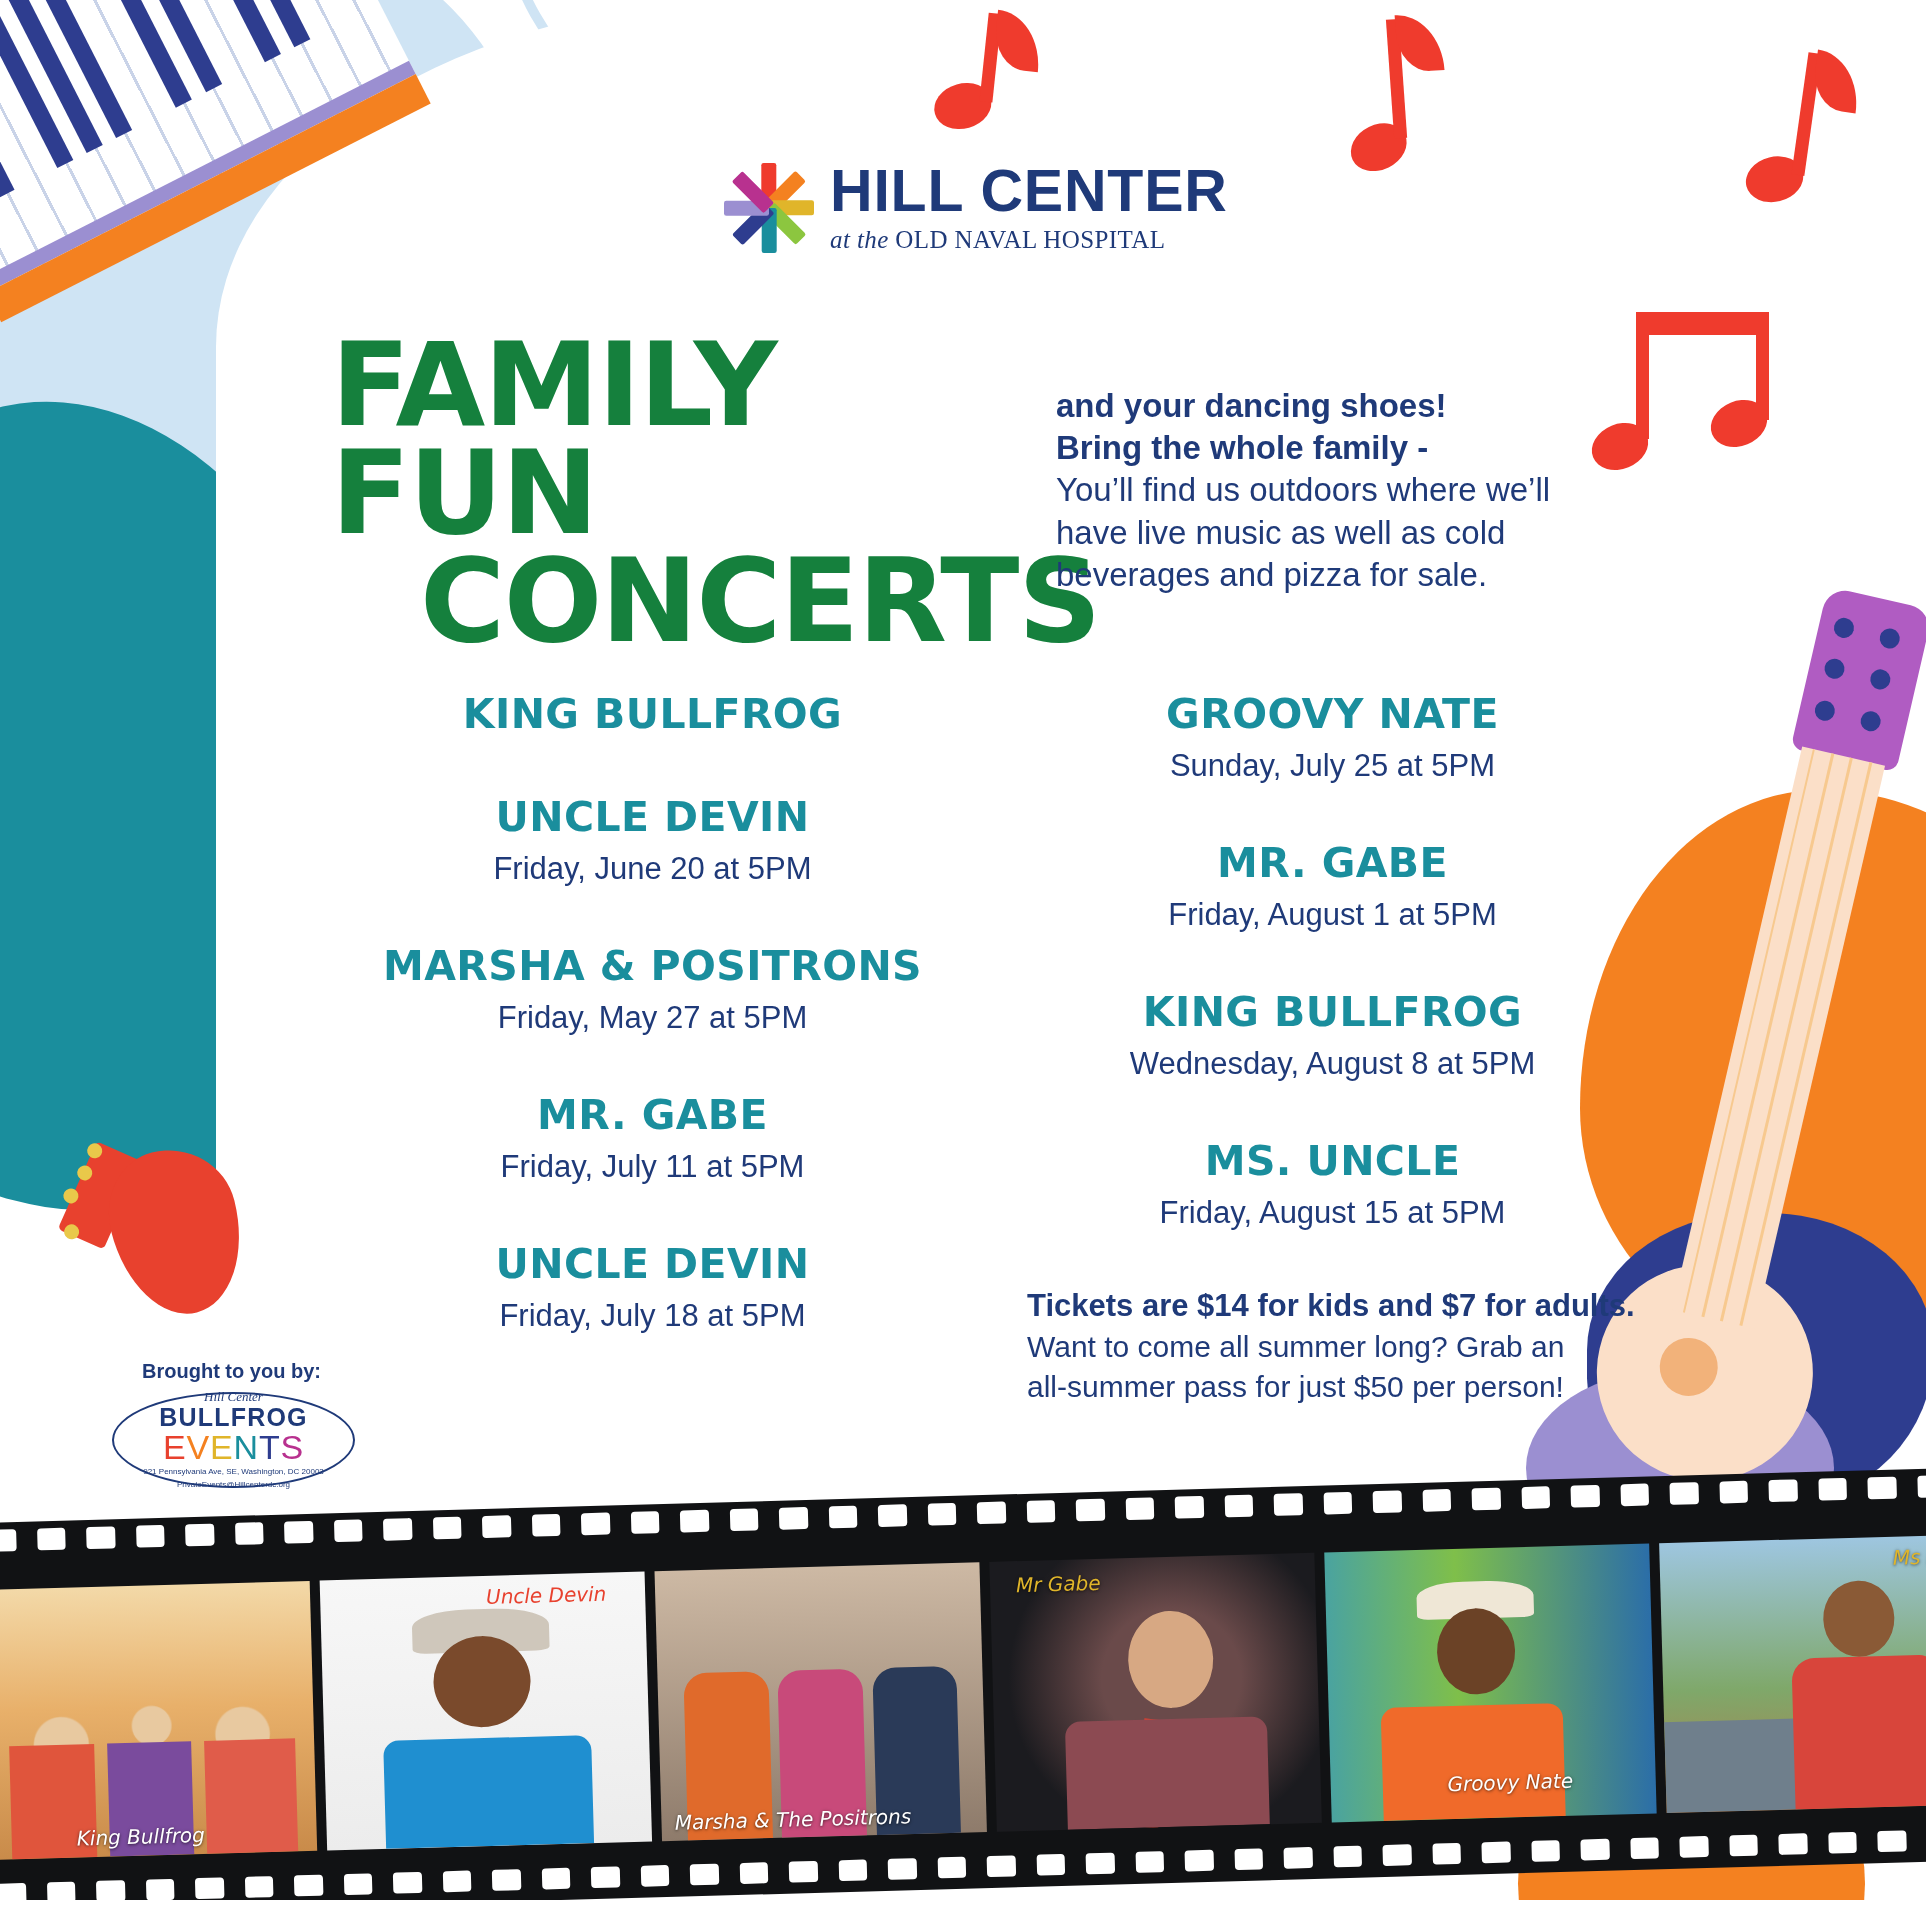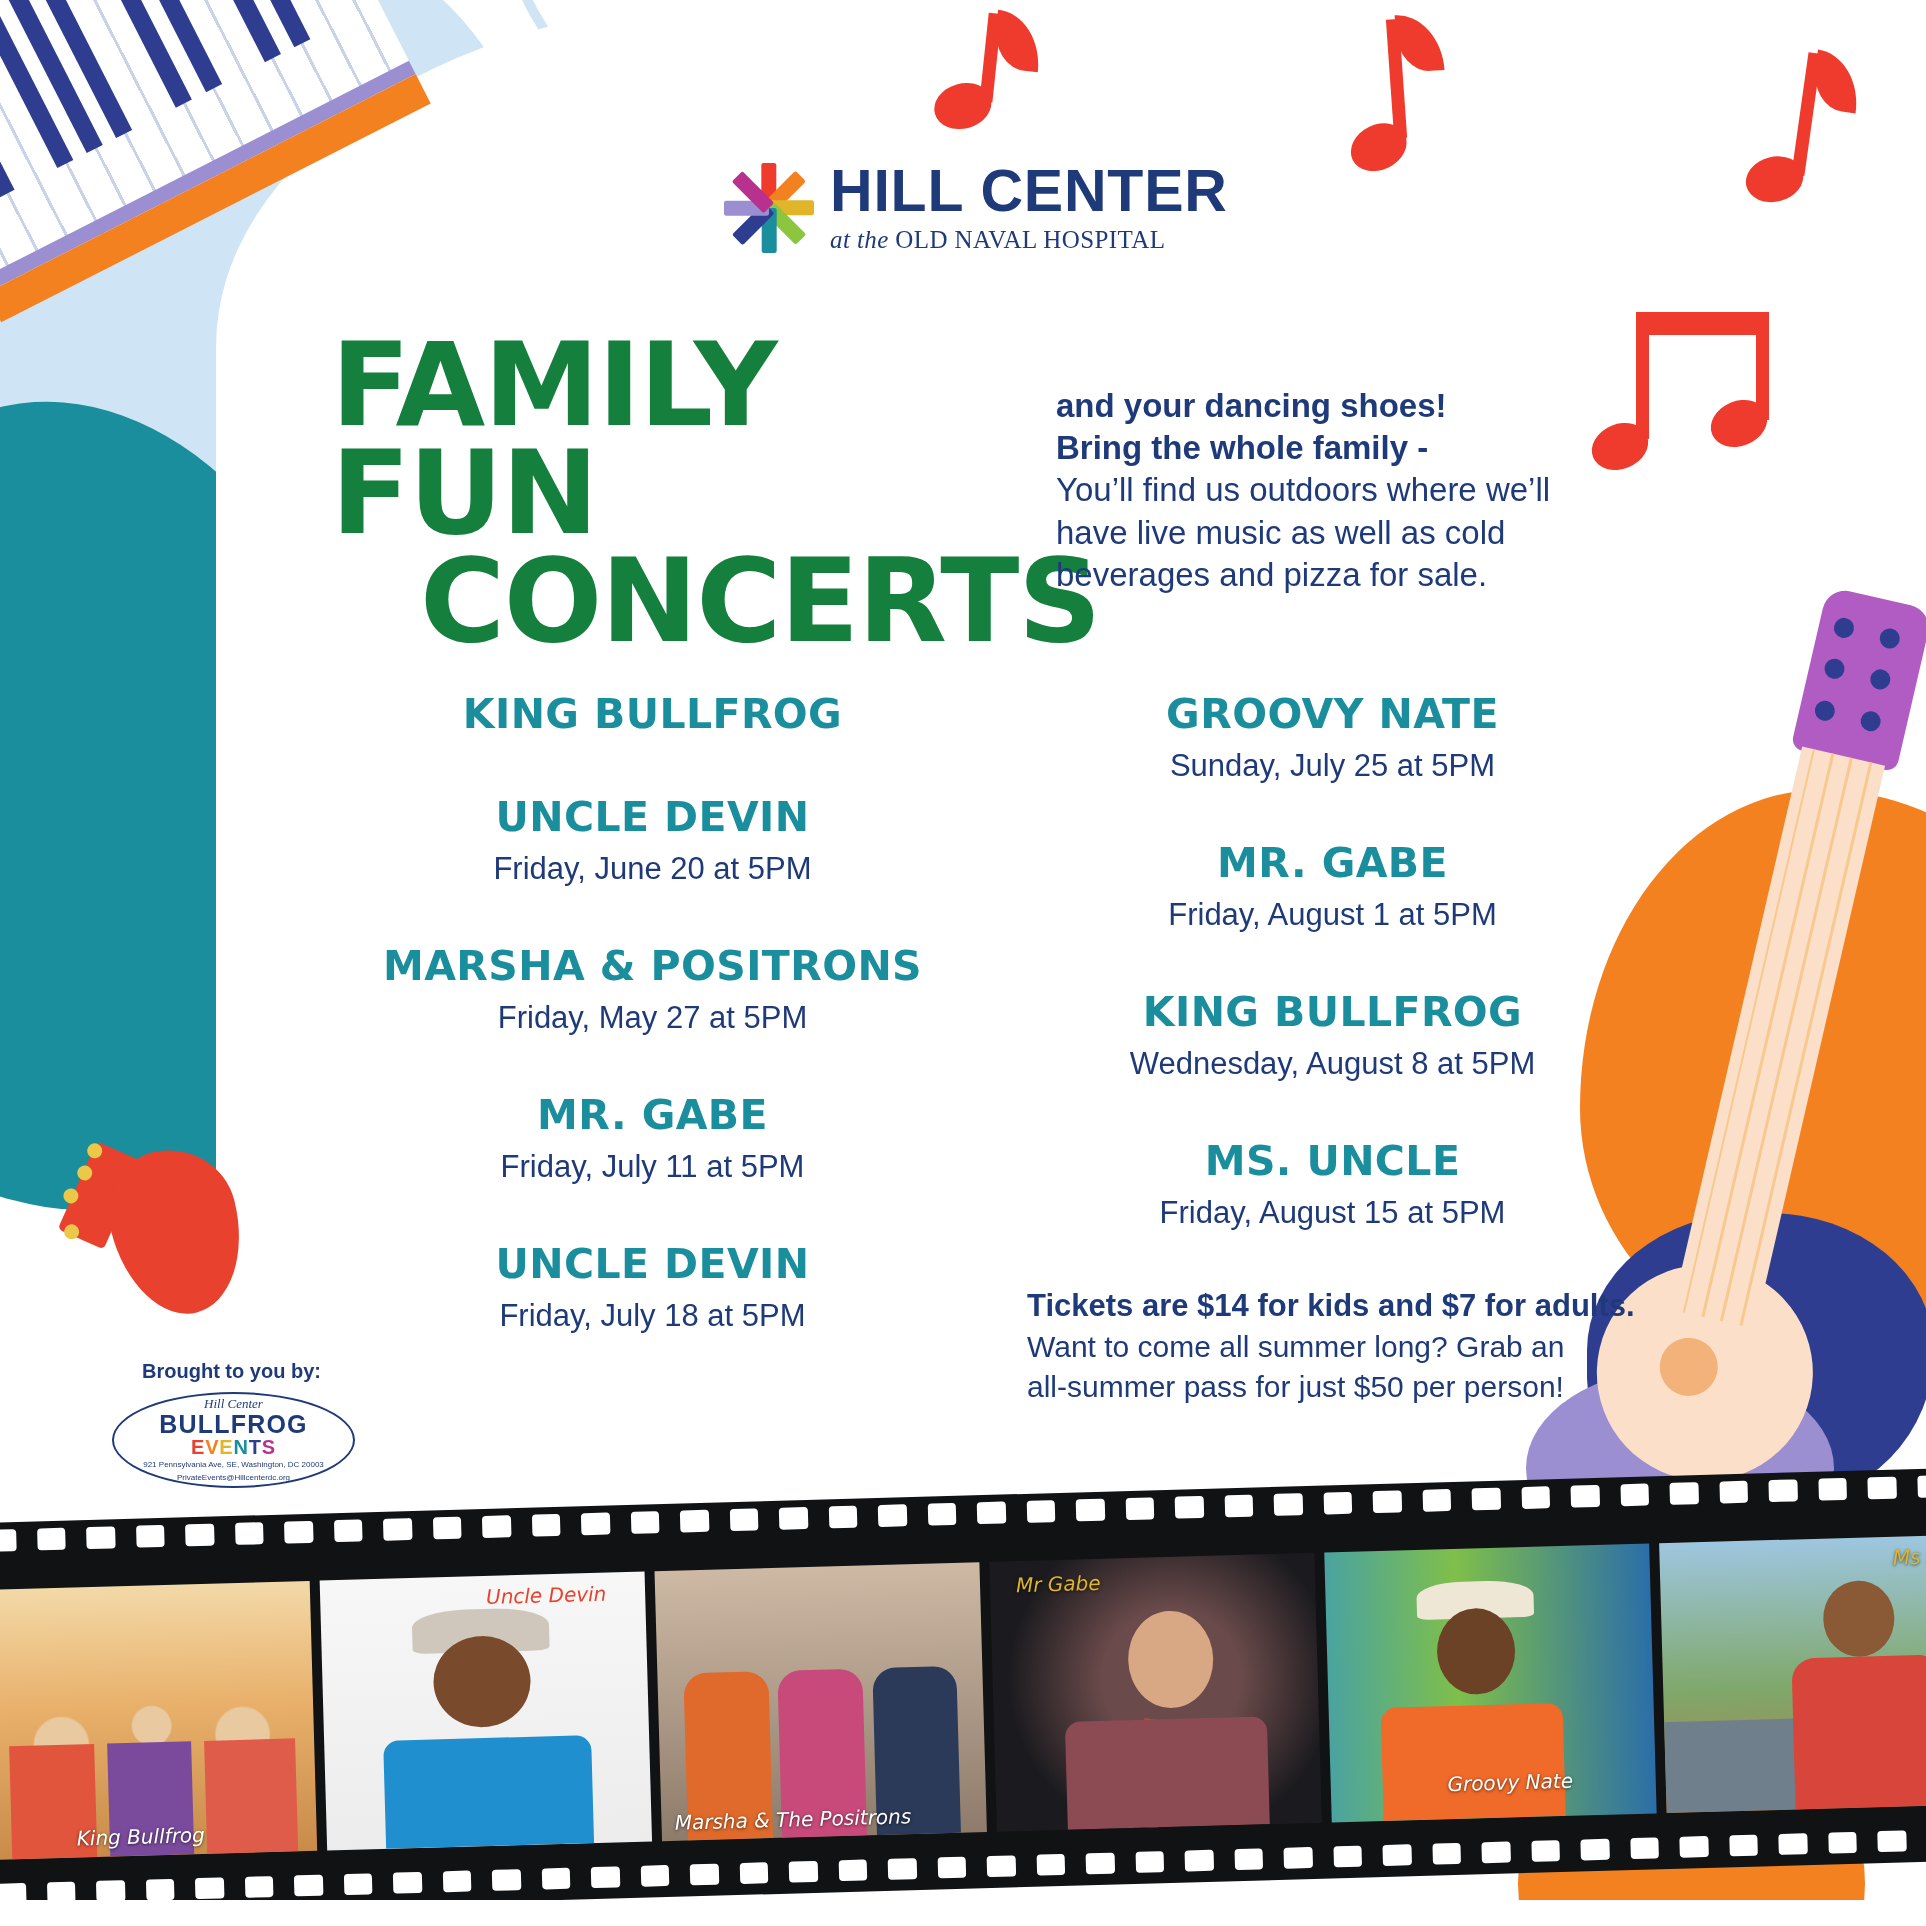--- a/index.html
+++ b/index.html
@@ -151,21 +151,21 @@
 
   
   .sponsor{position:absolute;left:112px;top:1360px;width:239px;text-align:center;}
   .sponsor .bt{font-size:20px;font-weight:bold;color:#1f3a79;}
   .oval{
     margin:8.5px auto 0;width:239px;height:92px;border:2.7px solid #1f3a79;border-radius:50%;
     background:#fff;display:flex;flex-direction:column;align-items:center;justify-content:center;
   }
   .oval .hc{font-family:"Liberation Serif",serif;font-style:italic;font-size:13px;color:#1f3a79;}
   .oval .pe{font-weight:bold;font-size:25px;color:#1f3a79;letter-spacing:1.2px;line-height:1;}
-  .oval .ev2{font-weight:bold;font-size:20px;letter-spacing:0.8px;line-height:1;text-align:center;}
+  .oval .ev2{font-weight:normal;font-size:34px;letter-spacing:0.8px;line-height:1;text-align:center;}
   .oval .ev2 span:nth-child(1){color:#e8412e;}
   .oval .ev2 span:nth-child(2){color:#f48120;}
   .oval .ev2 span:nth-child(3){color:#e0b52a;}
   .oval .ev2 span:nth-child(4){color:#1a8e9d;}
   .oval .ev2 span:nth-child(5){color:#2e3d8f;}
   .oval .ev2 span:nth-child(6){color:#b8318f;}
   .oval .addr{font-size:8px;color:#1f3a79;margin-top:3.1px;line-height:1.25;}
 
   
   .filmstrip{

